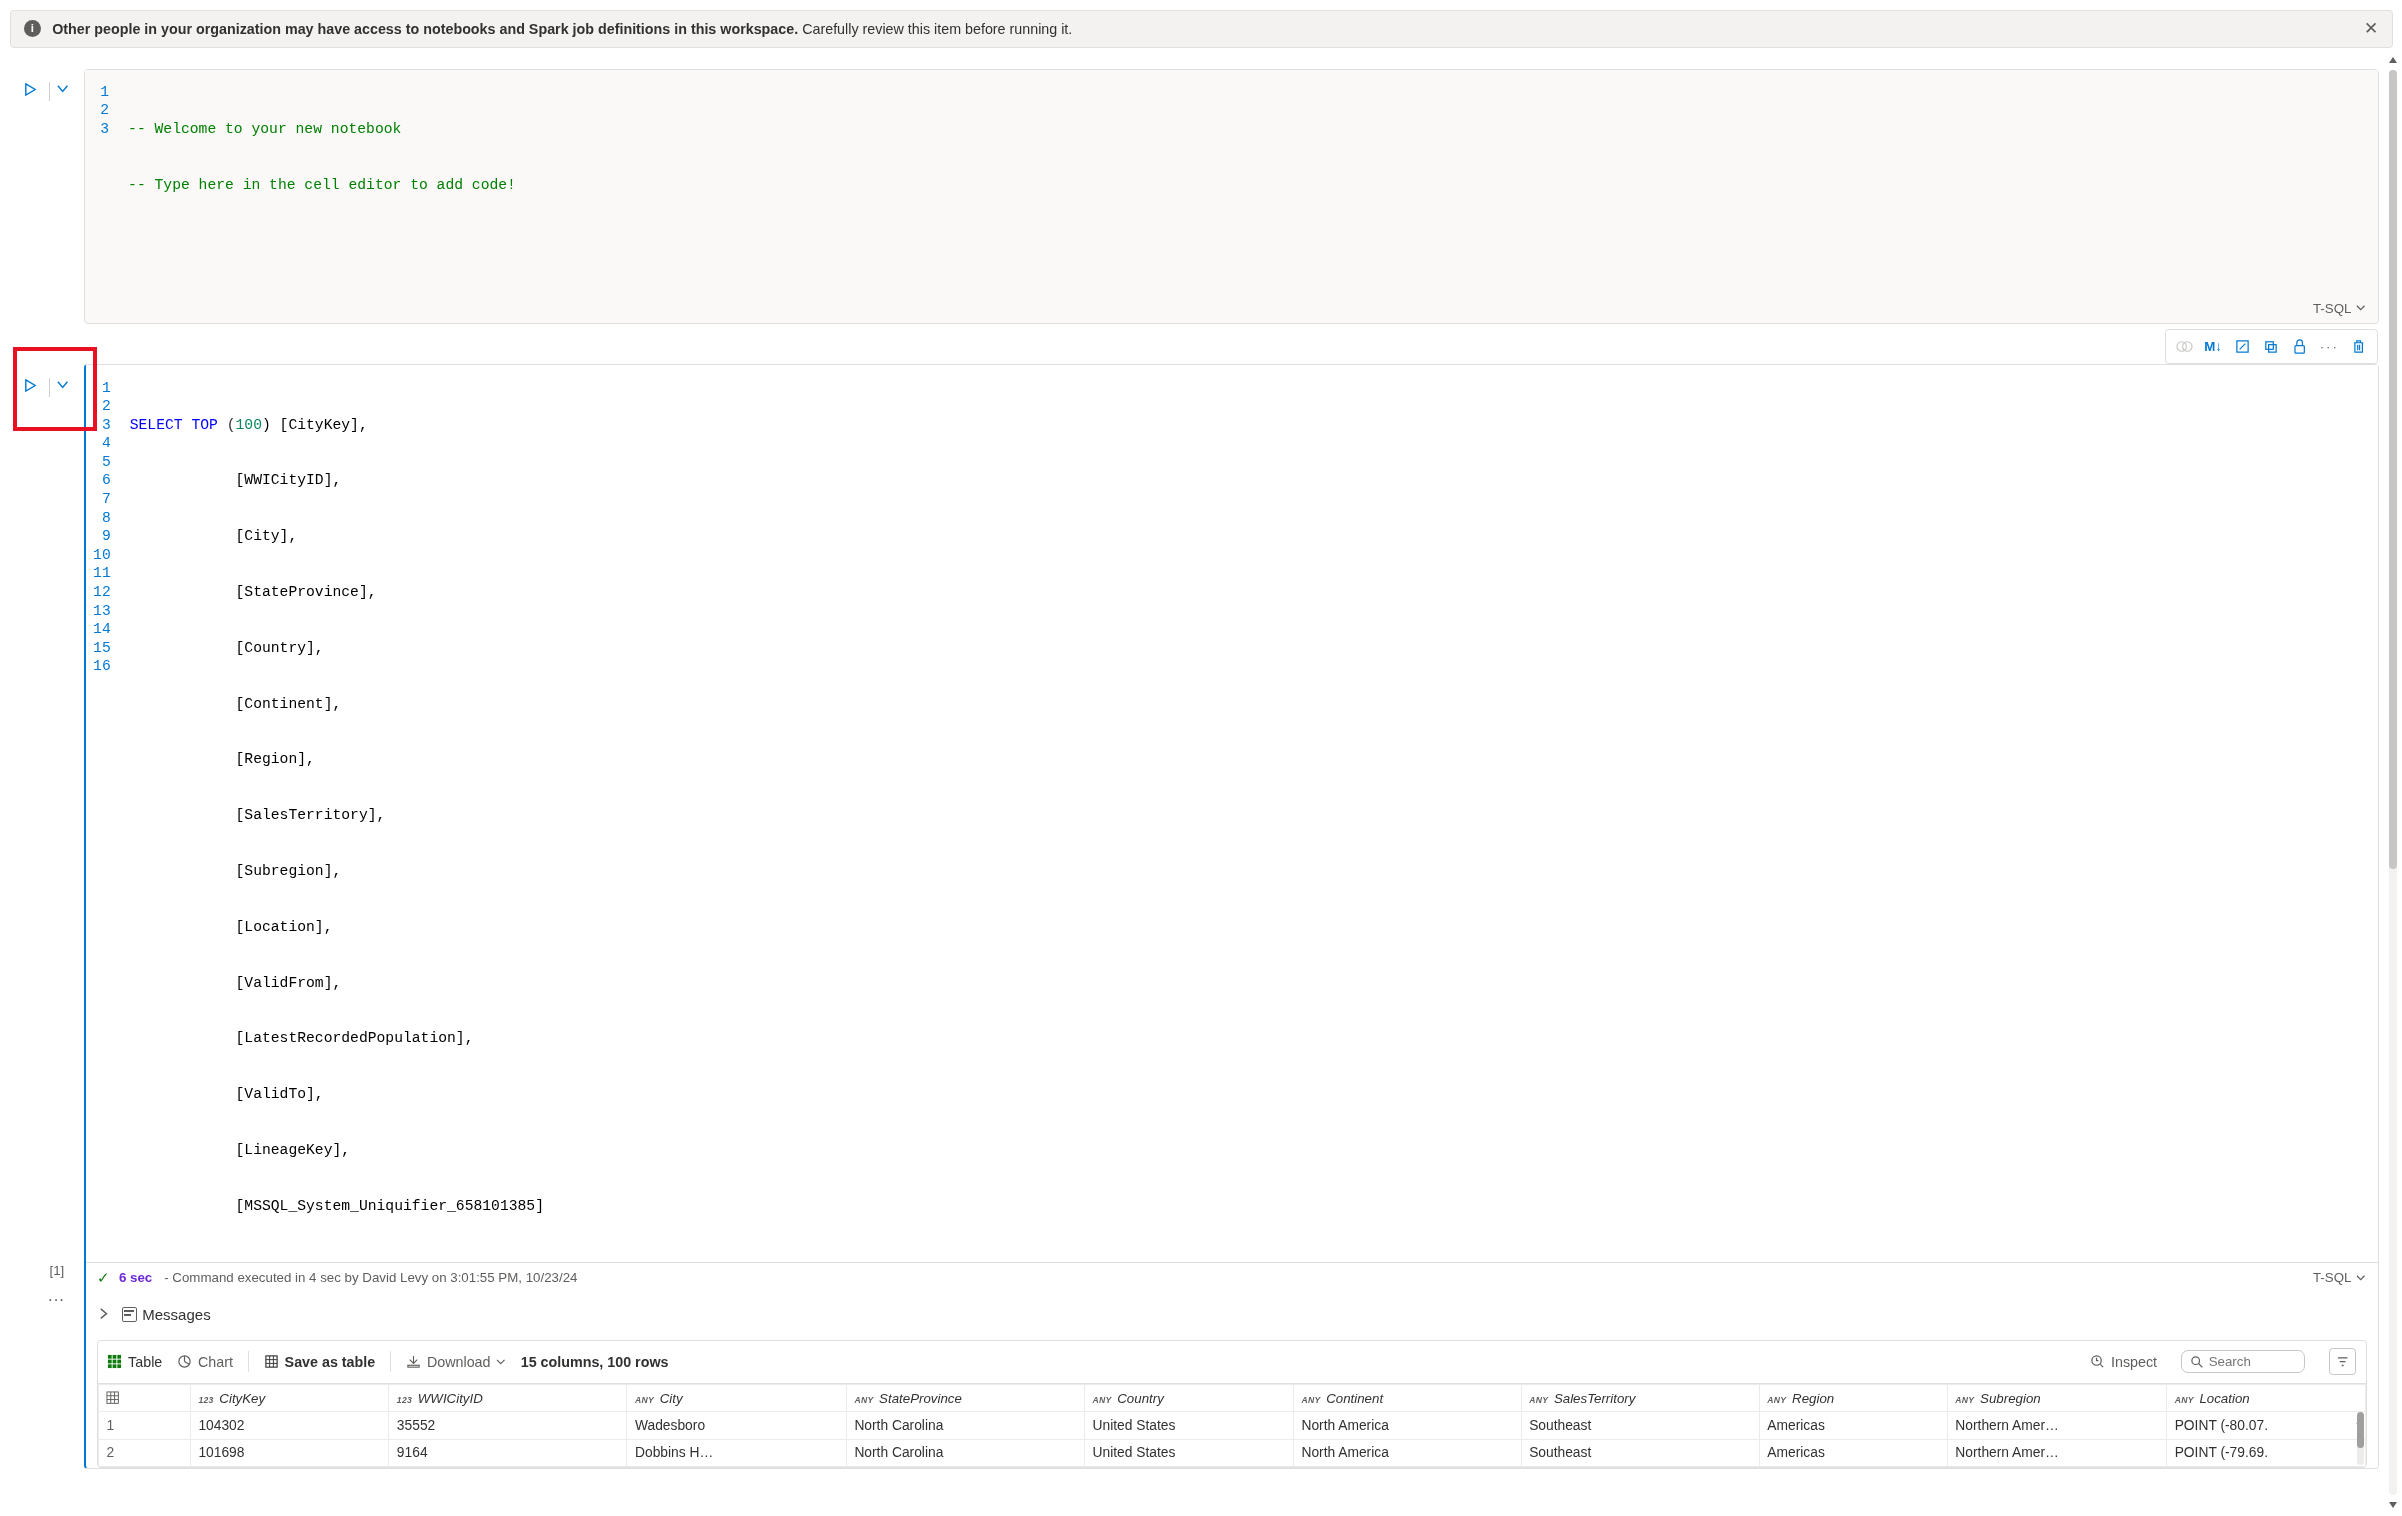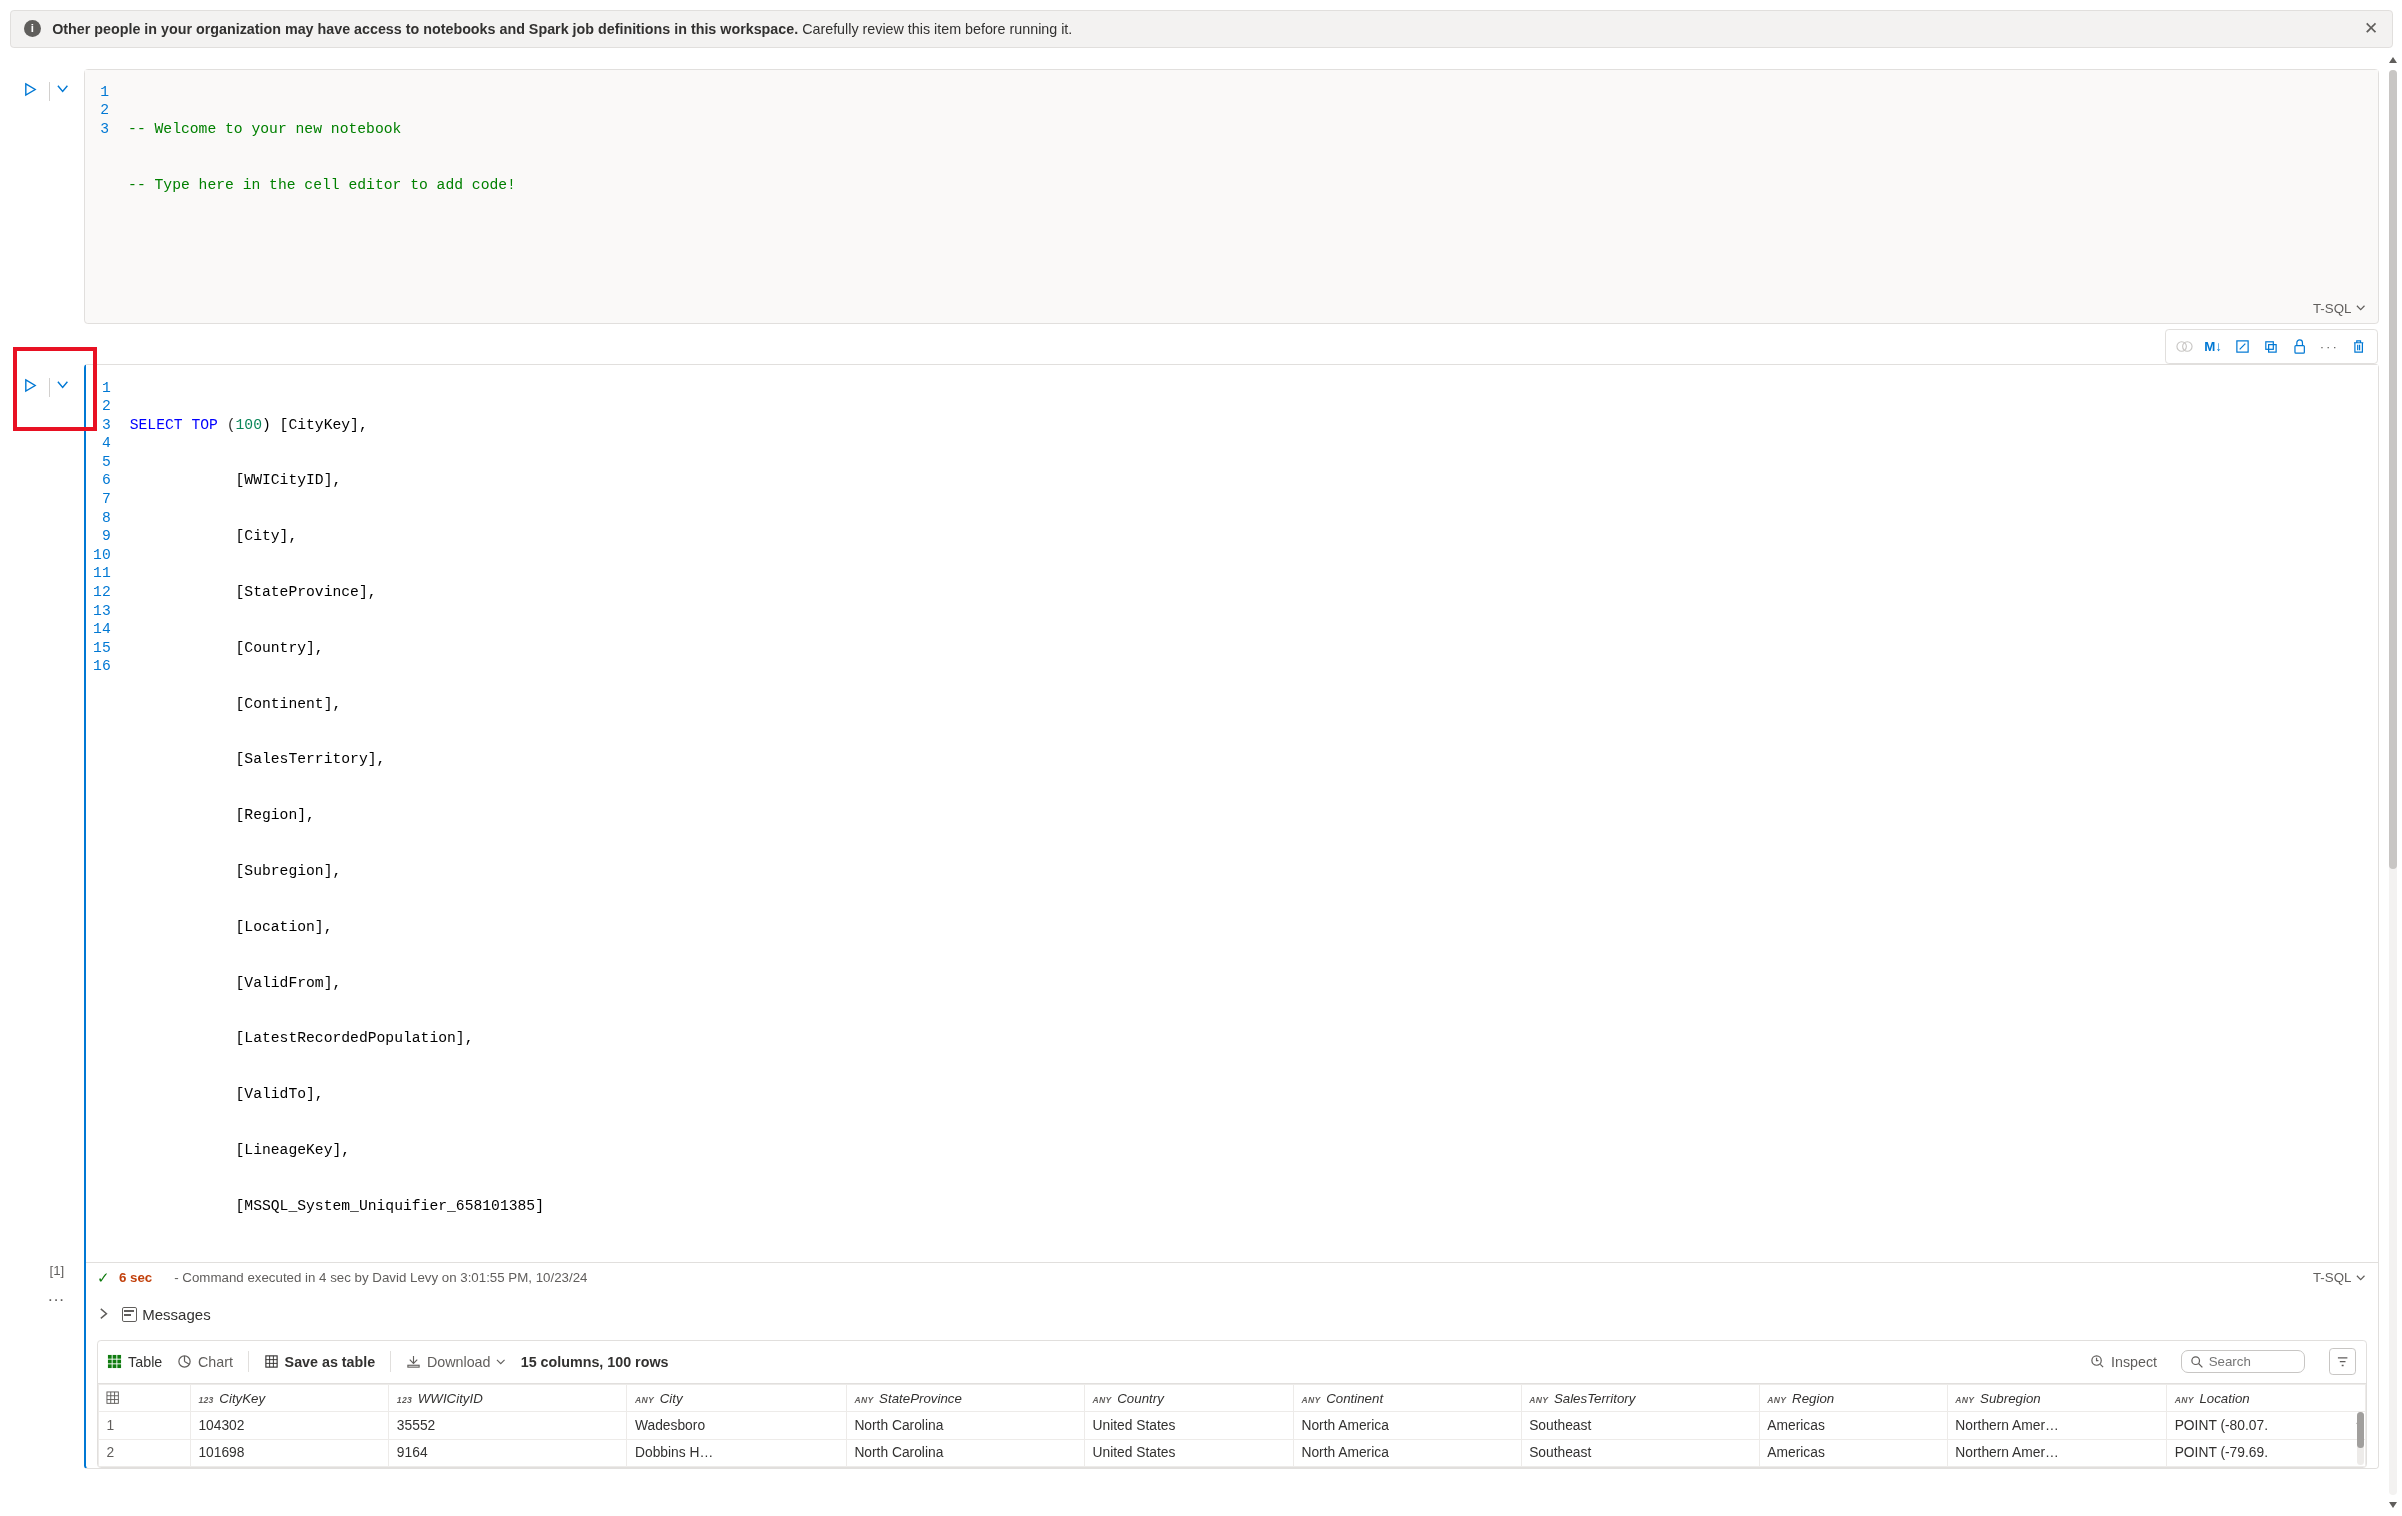--- a/index.html
+++ b/index.html
@@ -161,21 +161,21 @@
   .status-row {
     display:flex;
     align-items:center;
     padding: 5.7px 11.4px;
     border-top: 1px solid #e1dfdd;
     font-size: 13.3px;
     color: #605e5c;
     position: relative;
   }
   .status-row .check { color:#107c10; margin-right:9.5px; font-size:15px;}
-  .status-row .dur { font-weight:600; color:#c2410c; margin-right:22px;}
+  .status-row .dur { font-weight:600; color:#6d28d9; margin-right:12px;}
   .exec-index {
     position: absolute;
     left: -36px;
     top: 0;
     font-size: 13.3px;
     color: #605e5c;
   }
   .more-dots {
     position:absolute;
     left:-38px;
@@ -411,22 +411,22 @@
             <div>15</div>
             <div>16</div>
         </div>
         <div class="code-lines">
           <div><span class="tok-kw">SELECT</span><span class="tok-kw"> TOP </span><span class="tok-punct">(</span><span class="tok-num">100</span><span class="tok-ident">) [CityKey],</span></div>
           <div><span class="tok-ident">            [WWICityID],</span></div>
           <div><span class="tok-ident">            [City],</span></div>
           <div><span class="tok-ident">            [StateProvince],</span></div>
           <div><span class="tok-ident">            [Country],</span></div>
           <div><span class="tok-ident">            [Continent],</span></div>
+          <div><span class="tok-ident">            [Region],</span></div>
           <div><span class="tok-ident">            [SalesTerritory],</span></div>
-          <div><span class="tok-ident">            [Region],</span></div>
           <div><span class="tok-ident">            [Subregion],</span></div>
           <div><span class="tok-ident">            [Location],</span></div>
           <div><span class="tok-ident">            [ValidFrom],</span></div>
           <div><span class="tok-ident">            [LatestRecordedPopulation],</span></div>
           <div><span class="tok-ident">            [ValidTo],</span></div>
           <div><span class="tok-ident">            [LineageKey],</span></div>
           <div><span class="tok-ident">            [MSSQL_System_Uniquifier_658101385]</span></div>
         </div>
       </div>
 

